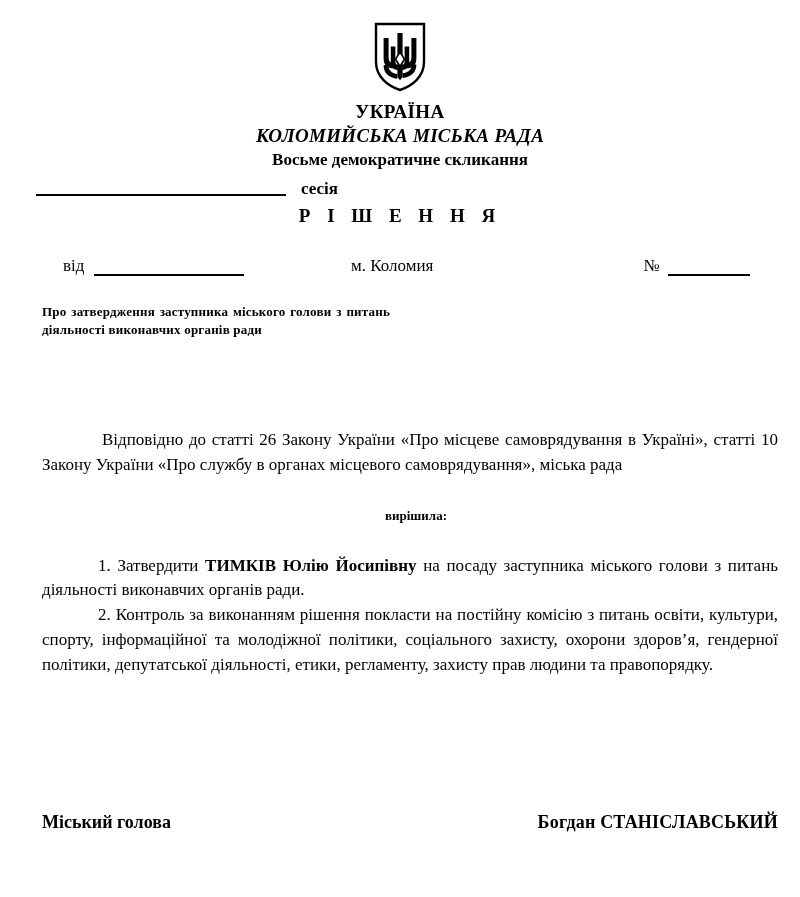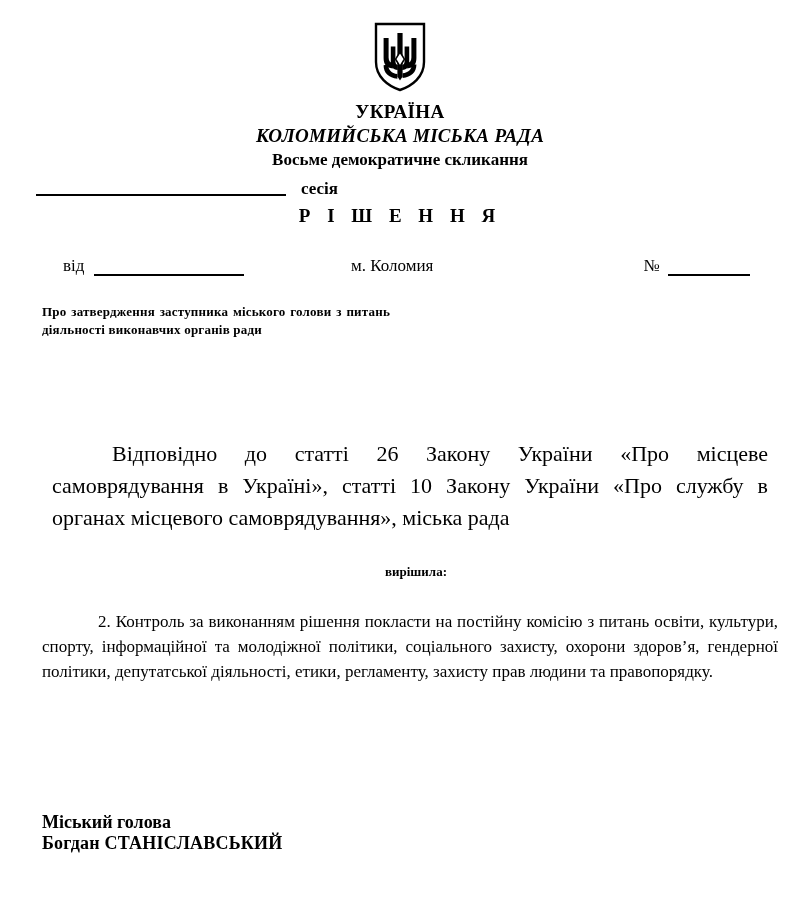--- a/index.html
+++ b/index.html
@@ -161,26 +161,26 @@
   }
 
   
   .body-block {
     position: absolute;
     left: 42px;
     top: 428px;
     width: 736px;
   }
   .para {
-    font-size: 22px;
+    font-size: 17px;
     text-align: justify;
     text-align-last: left;
     line-height: 1.46;
     text-indent: 60px;
-    margin: 10px;
+    margin: 0;
   }
   .resolved {
     text-align: center;
     font-size: 13px;
     font-weight: bold;
     margin: 0;
     padding-left: 12px;
   }
   .resolved-wrap {
     margin-top: 30px;
@@ -204,21 +204,20 @@
   .signature {
     position: absolute;
     left: 42px;
     right: 22px;
     top: 812px;
     display: flex;
     justify-content: space-between;
     align-items: baseline;
     font-size: 18px;
     font-weight: bold;
-    flex-direction: column;
   }
   .sig-right {
     letter-spacing: 0.2px;
   }
 </style>
 </head>
 <body>
 
 <div class="page">
 
@@ -279,20 +278,26 @@
 
   <div class="body-block">
     <p class="para">Відповідно до статті 26 Закону України «Про місцеве самоврядування в Україні», статті 10 Закону України «Про службу в органах місцевого самоврядування», міська рада</p>
 
     <div class="resolved-wrap">
       <p class="resolved">вирішила:</p>
     </div>
 
     <div class="items">
       <p class="item">
+        <span>1.</span>
+        <span>Затвердити</span>
+        <span class="name">ТИМКІВ Юлію Йосипівну</span>
+        <span>на посаду заступника міського голови з питань діяльності виконавчих органів ради.</span>
+      </p>
+      <p class="item">
         <span>2.</span>
         <span>Контроль за виконанням рішення покласти на постійну комісію з питань освіти, культури, спорту, інформаційної та молодіжної політики, соціального захисту, охорони здоров’я, гендерної політики, депутатської діяльності, етики, регламенту, захисту прав людини та правопорядку.</span>
       </p>
     </div>
   </div>
 
   <div class="signature">
     <span class="sig-left">Міський голова</span>
     <span class="sig-right">Богдан СТАНІСЛАВСЬКИЙ</span>
   </div>

